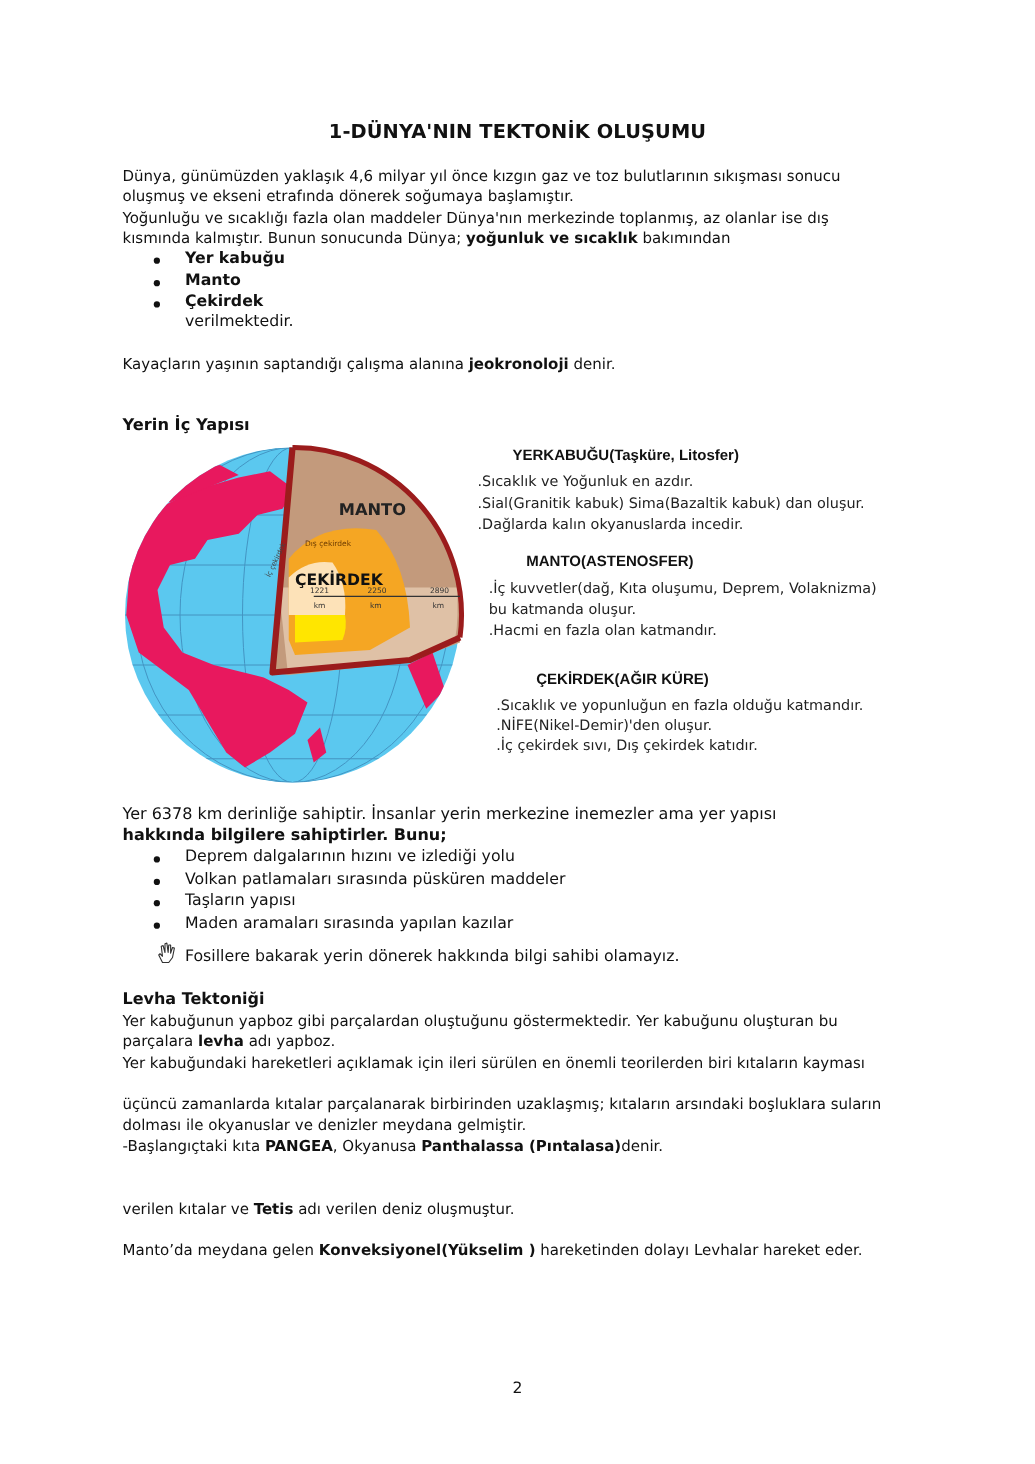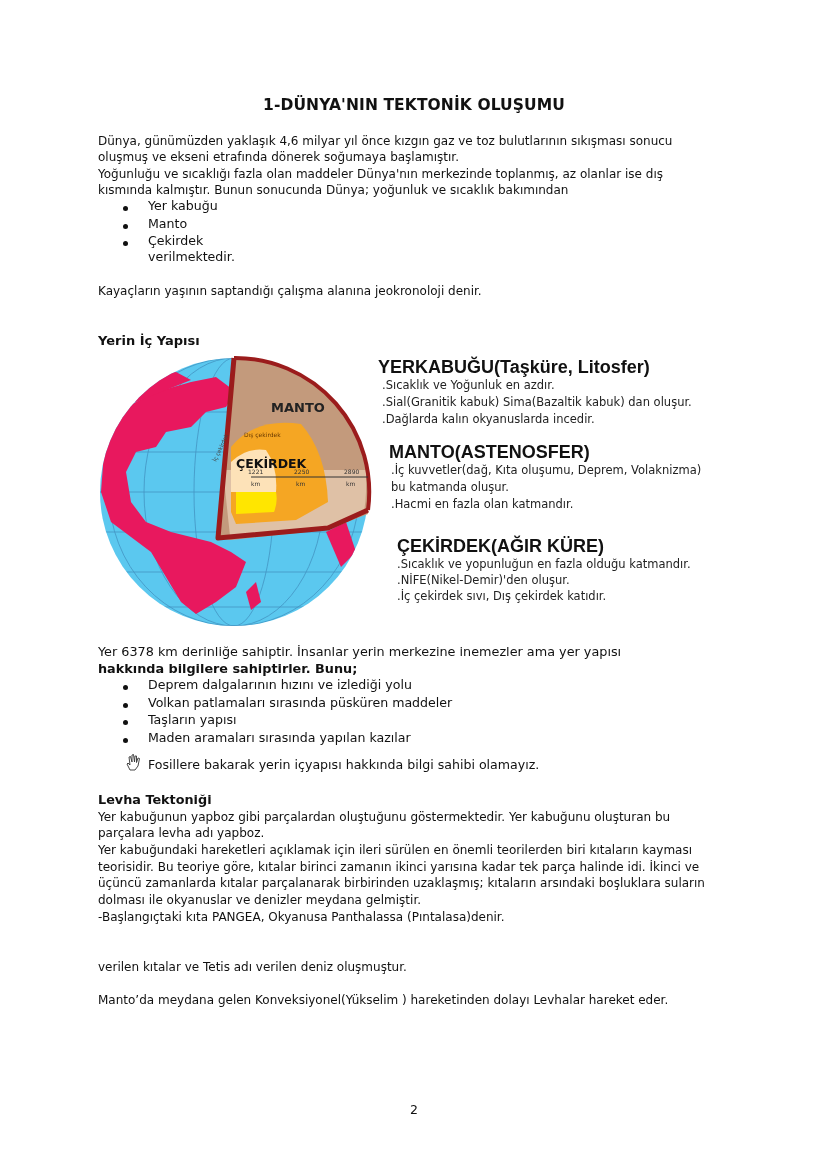--- a/index.html
+++ b/index.html
@@ -2,25 +2,25 @@
 <html><head>
 <meta charset="utf-8">
 <style>
   html, body { margin: 0; padding: 0; background: #ffffff; }
   body { width: 828px; height: 1171px; position: relative; overflow: hidden;
          font-family: "DejaVu Sans", sans-serif; color: #111; }
   .page { position: absolute; left: 0; top: 16px; width: 656px; height: 1171px; }
   .title { position: absolute; left: 0; width: 828px; top: 80px; text-align: center;
            font-weight: bold; font-size: 15.5px; letter-spacing: 0.1px; }
   .txt { position: absolute; left: 98px; font-size: 12px; line-height: 16.6px; white-space: nowrap; }
-  b { font-weight: normal; }
+  b { font-weight: bold; }
   .bul { position: absolute; font-size: 12.6px; line-height: 16.6px; white-space: nowrap; }
   .dot { position: absolute; left: 123px; width: 5px; height: 5px; border-radius: 50%; background: #111; }
   .bold-h { font-weight: bold; font-size: 13px; }
-  .diag-h { position: absolute; font-weight: bold; font-size: 18px; font-family: "Liberation Sans", sans-serif; white-space: nowrap; }
+  .diag-h { position: absolute; font-weight: bold; font-size: 12px; font-family: "Liberation Sans", sans-serif; white-space: nowrap; margin-left: 32px; }
   .diag-t { position: absolute; font-size: 11.5px; line-height: 16px; white-space: nowrap; color: #222; }
   .globe { position: absolute; left: 96px; top: 336px; width: 280px; height: 276px; }
   .pagenum { position: absolute; left: 0; width: 828px; top: 1086px; text-align: center; font-size: 12.5px; }
   .hand { position: absolute; left: 124px; top: 737px; width: 20px; height: 18px; }
 </style>
 </head>
 <body>
 
 <div class="page">
 
@@ -124,29 +124,28 @@
   <div class="dot" style="top:687px"></div>
   <div class="bul" style="left:148px; top:679px">Volkan patlamaları sırasında püsküren maddeler</div>
   <div class="dot" style="top:704px"></div>
   <div class="bul" style="left:148px; top:696px">Taşların yapısı</div>
   <div class="dot" style="top:722px"></div>
   <div class="bul" style="left:148px; top:714px">Maden aramaları sırasında yapılan kazılar</div>
 
   <svg class="hand" viewBox="0 0 20 18">
     <path d="M6,17 L3,11 L4,10 L6,12 L5,4 L6.5,3.5 L8,9 L8,2 L9.5,1.5 L10.5,9 L11,3 L12.5,3 L12.5,9.5 L14,5 L15.5,5.5 L14,13 L11,17 Z" fill="none" stroke="#333" stroke-width="0.9" stroke-linejoin="round"></path>
   </svg>
-  <div class="bul" style="left:148px; top:741px">Fosillere bakarak yerin içyapısı hakkında bilgi sahibi olamayız.</div>
+  <div class="bul" style="left:148px; top:741px">Fosillere bakarak yerin dönerek hakkında bilgi sahibi olamayız.</div>
 
   <div class="txt" style="top:776px; font-weight:bold; font-size:12.8px">Levha Tektoniği</div>
   <div class="txt" style="top:793px">Yer kabuğunun yapboz gibi parçalardan oluştuğunu göstermektedir. Yer kabuğunu oluşturan bu</div>
   <div class="txt" style="top:809px">
     <span>parçalara </span><b>levha</b><span> adı yapboz.</span>
   </div>
   <div class="txt" style="top:826px">Yer kabuğundaki hareketleri açıklamak için ileri sürülen en önemli teorilerden biri kıtaların kayması</div>
-  <div class="txt" style="top:843px">teorisidir. Bu teoriye göre, kıtalar birinci zamanın ikinci yarısına kadar tek parça halinde idi. İkinci ve</div>
   <div class="txt" style="top:859px">üçüncü zamanlarda kıtalar parçalanarak birbirinden uzaklaşmış; kıtaların arsındaki boşluklara suların</div>
   <div class="txt" style="top:876px">dolması ile okyanuslar ve denizler meydana gelmiştir.</div>
   <div class="txt" style="top:893px">
     <span>-Başlangıçtaki kıta </span><b>PANGEA</b><span>, Okyanusa </span><b>Panthalassa (Pıntalasa)</b><span>denir.</span>
   </div>
 
   <div class="txt" style="top:976px">
     <span>Manto’da meydana gelen </span><b>Konveksiyonel(Yükselim )</b><span> hareketinden dolayı Levhalar hareket eder.</span>
   </div>
 

